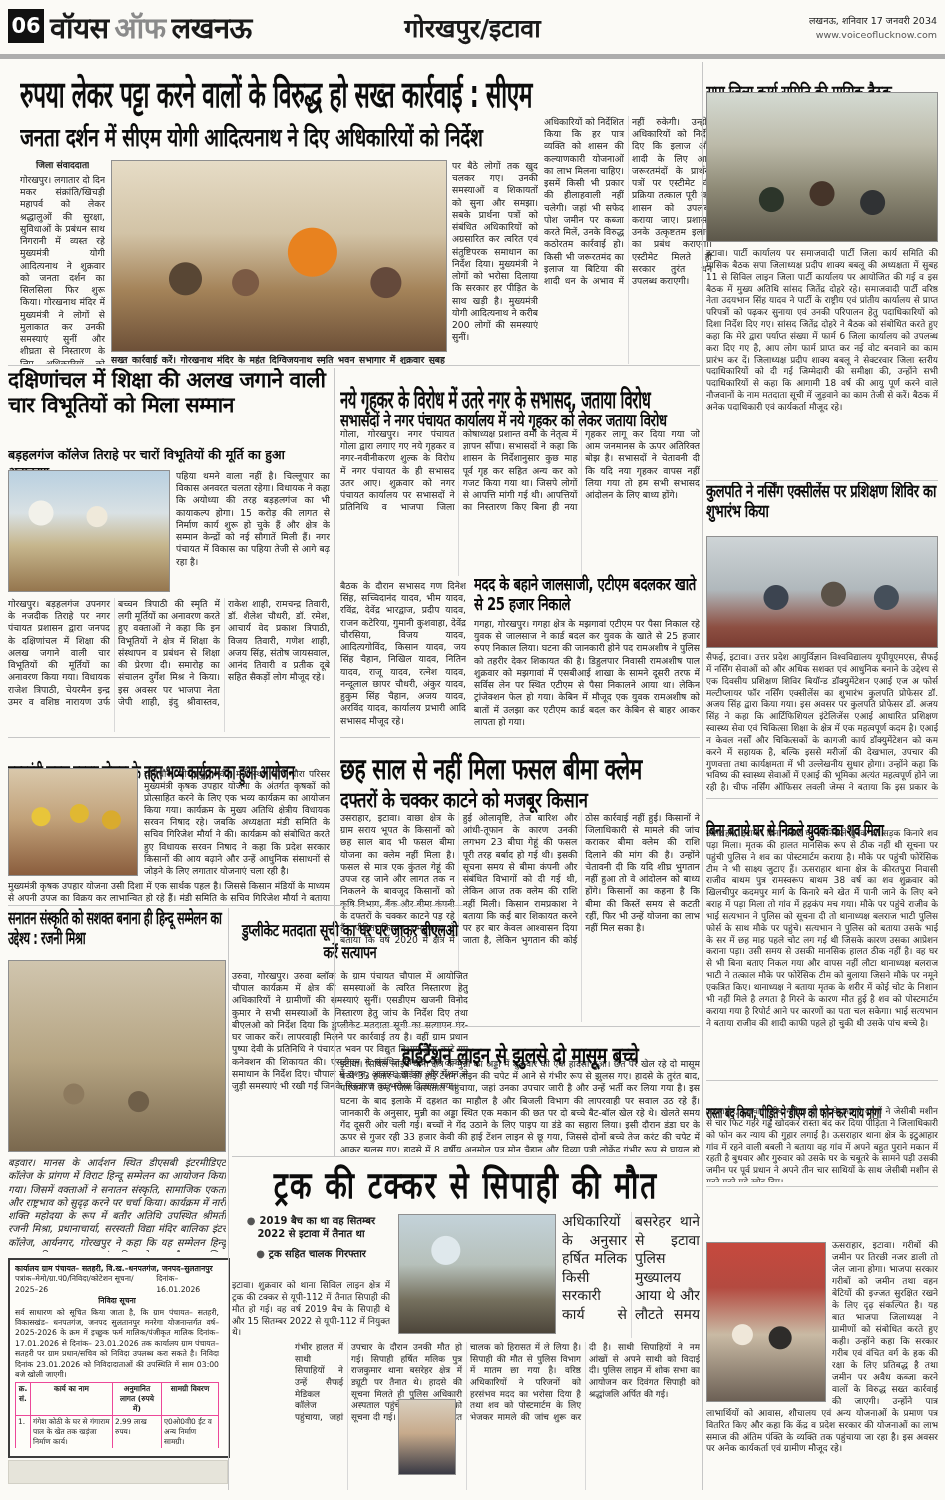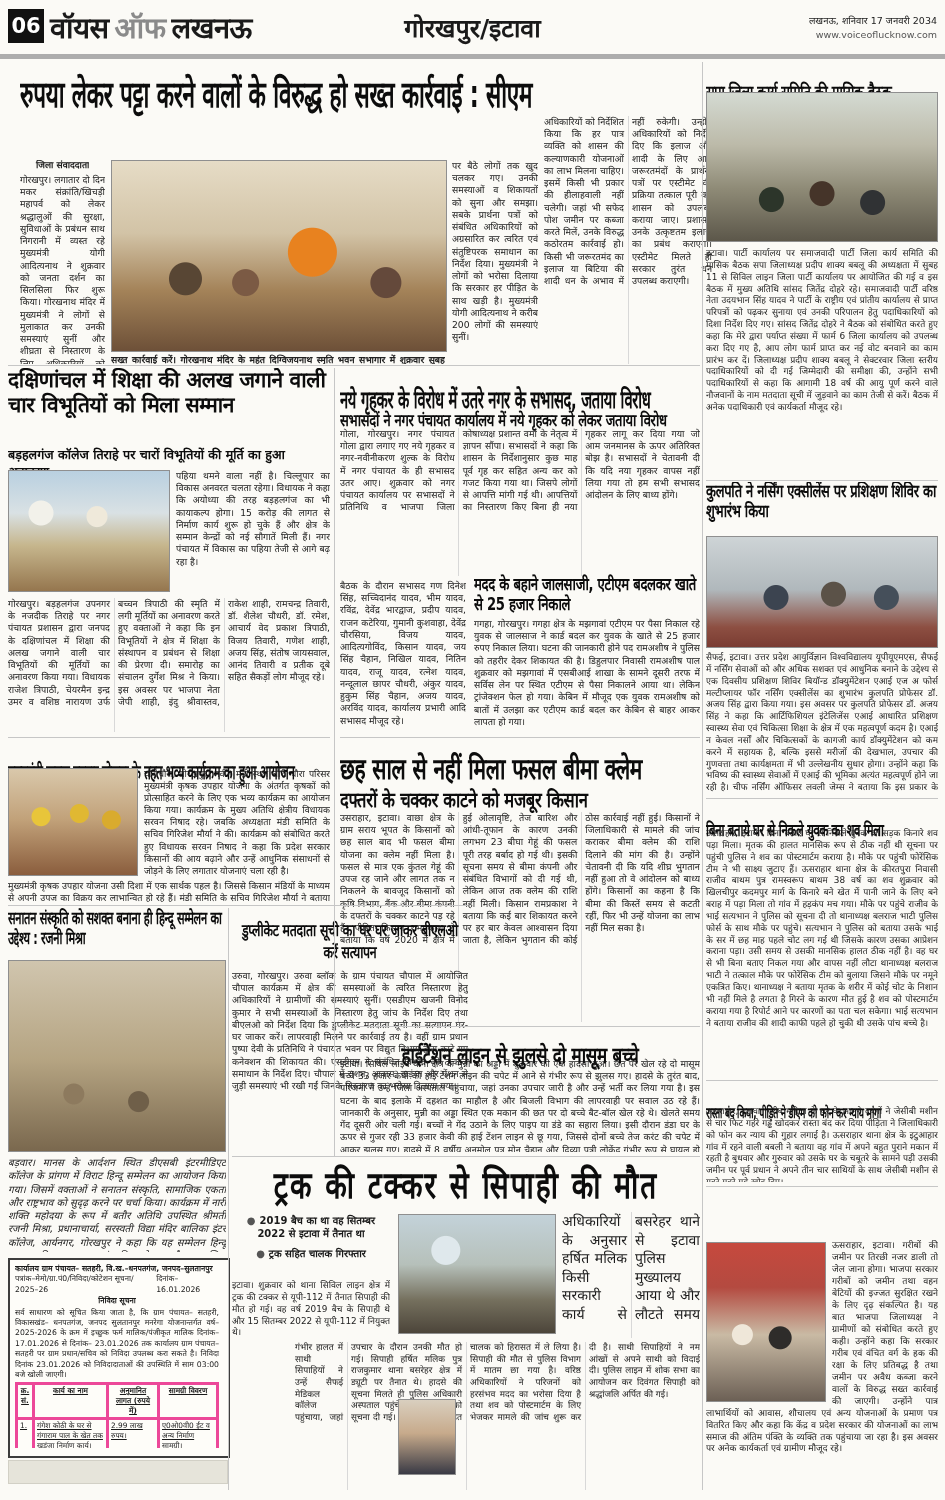--- a/index.html
+++ b/index.html
@@ -157,21 +157,21 @@
   #a-trk .bottom{left:0;top:184px;width:468px;height:148px;font-size:8.8px;}
   #a-trk .por{float:left;width:56px;height:74px;margin:1px 5px 2px 0;border:1px solid #8f8f8f;}
   
   #a-not{left:8px;top:1258px;width:218px;height:196px;border:2px solid #3d3d3d;background:#fefdf9;
          font-size:7.7px;line-height:1.35;}
   #a-not .inner{position:absolute;left:5px;top:4px;width:204px;height:184px;overflow:hidden;}
   #a-not .office{font-weight:bold;}
   #a-not .refrow{display:flex;justify-content:space-between;}
   #a-not .ntitle{text-align:center;font-weight:bold;margin:1px 0;}
   #a-not table{width:100%;border-collapse:collapse;margin-top:2px;font-size:7.4px;}
-  #a-not th,#a-not td{border:3px solid #ec4899;padding:1px 2px;text-align:left;vertical-align:top;text-decoration:underline;}
+  #a-not th,#a-not td{border:1px solid #ec4899;padding:1px 2px;text-align:left;vertical-align:top;}
   #a-not th{text-align:center;}
   #a-not .cnum{width:10px;}#a-not .ccost{width:44px;text-align:center;}#a-not .cmat{width:52px;text-align:center;}
   .adstrip{position:absolute;left:8px;top:1460px;width:218px;height:22px;background:#e6e4da;border:1px solid #d2d0c6;}
 </style>
 </head>
 <body>
 
 <div class="page">
 
   <div class="hdr">
@@ -182,20 +182,21 @@
     <div class="section">गोरखपुर/इटावा</div>
     <div class="hdr-right">
       <div>लखनऊ, शनिवार 17 जनवरी 2034</div>
       <div class="site">www.voiceoflucknow.com</div>
     </div>
   </div>
   <div class="hrule" style="left:0;top:54px;width:945px;height:5px;"></div>
 
   <section class="art" id="a-cm">
     <h1><span class="cnd">रुपया लेकर पट्टा करने वालों के विरुद्ध हो सख्त कार्रवाई : सीएम</span></h1>
+    <h2><span class="cnd">जनता दर्शन में सीएम योगी आदित्यनाथ ने दिए अधिकारियों को निर्देश</span></h2>
     <div class="byline" style="font-size:9px;">जिला संवाददाता</div>
     <div class="col colL">गोरखपुर। लगातार दो दिन मकर संक्रांति/खिचड़ी महापर्व को लेकर श्रद्धालुओं की सुरक्षा, सुविधाओं के प्रबंधन साथ निगरानी में व्यस्त रहे मुख्यमंत्री योगी आदित्यनाथ ने शुक्रवार को जनता दर्शन का सिलसिला फिर शुरू किया। गोरखनाथ मंदिर में मुख्यमंत्री ने लोगों से मुलाकात कर उनकी समस्याएं सुनीं और शीघ्रता से निस्तारण के लिए अधिकारियों को निर्देशित किया। जनता दर्शन में योगी ने कहा कि रुपया लेकर पट्टा आवंटन करने वालों के विरुद्ध सख्त कार्रवाई की जाए।</div>
     <div class="ph" id="ph-cm"></div>
     <div class="caption">सख्त कार्रवाई करें। गोरखनाथ मंदिर के महंत दिग्विजयनाथ स्मृति भवन सभागार में शुक्रवार सुबह जनता दर्शन कार्यक्रम के दौरान मुख्यमंत्री योगी आदित्यनाथ ने करीब 200 लोगों की समस्याएं सुनीं।</div>
     <div class="col colM">पर बैठे लोगों तक खुद चलकर गए। उनकी समस्याओं व शिकायतों को सुना और समझा। सबके प्रार्थना पत्रों को संबंधित अधिकारियों को अग्रसारित कर त्वरित एवं संतुष्टिपरक समाधान का निर्देश दिया। मुख्यमंत्री ने लोगों को भरोसा दिलाया कि सरकार हर पीड़ित के साथ खड़ी है। मुख्यमंत्री योगी आदित्यनाथ ने करीब 200 लोगों की समस्याएं सुनीं।</div>
     <div class="col colsR cols2">अधिकारियों को निर्देशित किया कि हर पात्र व्यक्ति को शासन की कल्याणकारी योजनाओं का लाभ मिलना चाहिए। इसमें किसी भी प्रकार की हीलाहवाली नहीं चलेगी। जहां भी सफेद पोश जमीन पर कब्जा करते मिलें, उनके विरुद्ध कठोरतम कार्रवाई हो। किसी भी जरूरतमंद का इलाज या बिटिया की शादी धन के अभाव में नहीं रुकेगी। उन्होंने अधिकारियों को निर्देश दिए कि इलाज और शादी के लिए आए जरूरतमंदों के प्रार्थना पत्रों पर एस्टीमेट की प्रक्रिया तत्काल पूरी कर शासन को उपलब्ध कराया जाए। प्रशासन उनके उत्कृष्टतम इलाज का प्रबंध कराएगा। एस्टीमेट मिलते ही सरकार तुरंत धन उपलब्ध कराएगी।</div>
   </section>
 
   <section class="art" id="a-spa">
     <h1><span class="cnd">सपा जिला कार्य समिति की मासिक बैठक</span></h1>

